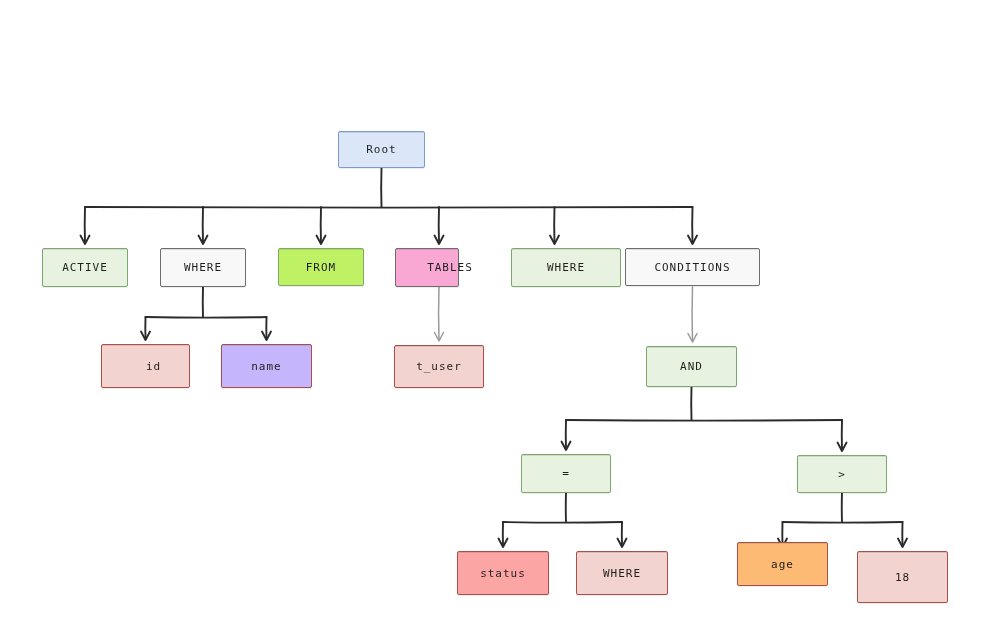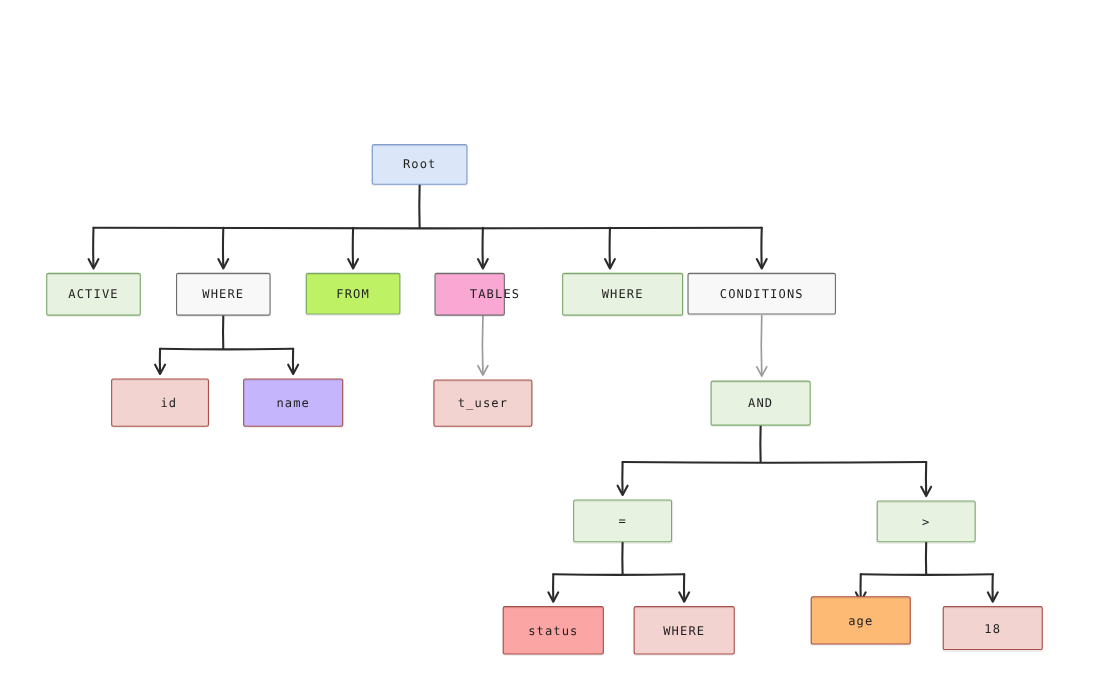--- a/index.html
+++ b/index.html
@@ -123,17 +123,17 @@
       </div>
       <div class="node" style="left: 457px; top: 551px; width: 92px; height: 44px; background: #fca5a5; border-color: rgb(169, 79, 73);">
         <span>status</span>
       </div>
       <div class="node" style="left: 576px; top: 551px; width: 92px; height: 44px; background: rgb(243, 211, 208); border-color: rgb(169, 79, 73);">
         <span>WHERE</span>
       </div>
       <div class="node" style="left: 737px; top: 542px; width: 91px; height: 44px; background: #fdba74; border-color: rgb(169, 79, 73);">
         <span>age</span>
       </div>
-      <div class="node" style="left: 857px; top: 551px; width: 91px; height: 40px; background: rgb(243, 211, 208); border-color: rgb(169, 79, 73);">
+      <div class="node" style="left: 857px; top: 551px; width: 91px; height: 52px; background: rgb(243, 211, 208); border-color: rgb(169, 79, 73);">
         <span>18</span>
       </div>
     </div>
 </div>
 
 </body></html>

